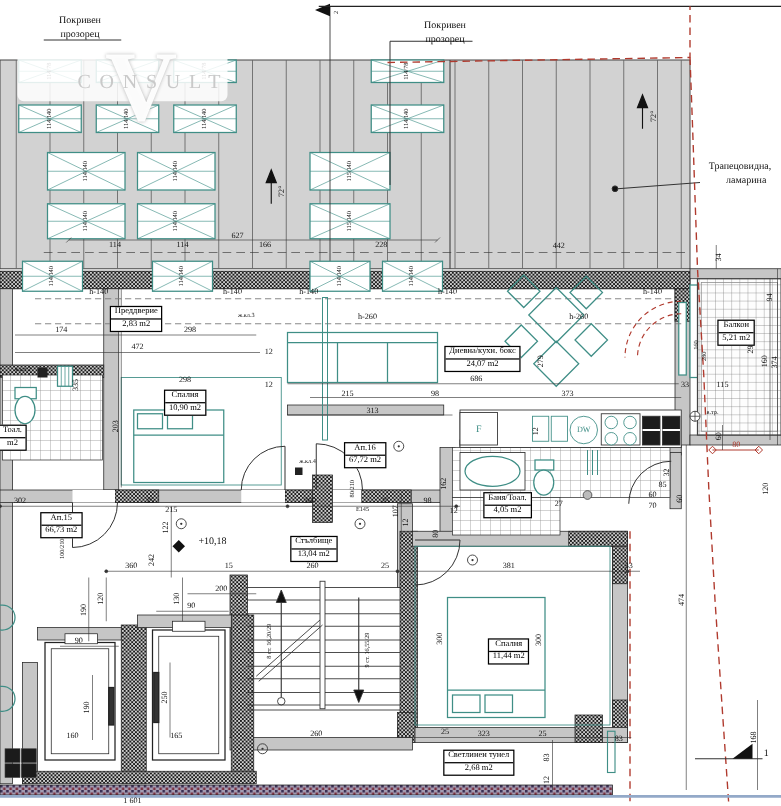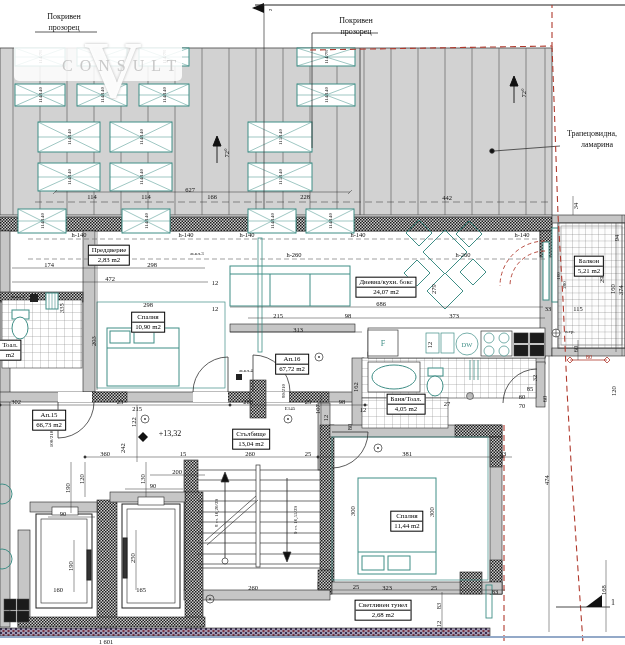--- a/index.html
+++ b/index.html
@@ -536,21 +536,21 @@
 <span class="d r t" style="left:330px;top:221px">114/140</span>
 
 <span class="d t" style="left:18px;top:296px">ж.кл.2</span>
 <span class="d t" style="left:197px;top:253px">ж.кл.3</span>
 <span class="d t" style="left:246px;top:370px">ж.кл.4</span>
 <span class="d r t" style="left:283px;top:391px">80/210</span>
 <span class="d r t" style="left:51px;top:439px">100/210</span>
 <span class="d t" style="left:290px;top:408px">Е145</span>
 <span class="d r t" style="left:216px;top:513px">8 ст. 16,20/29</span>
 <span class="d r t" style="left:295px;top:520px">9 ст. 16,55/29</span>
-<span class="d" style="left:170px;top:433px;font-size:8px">+13,32</span>
+<span class="d" style="left:170px;top:433px;font-size:8px">+10,18</span>
 <span class="d" style="left:383px;top:343px;color:#3f8e86;font-size:8px">F</span>
 <span class="d" style="left:467px;top:344px;color:#3f8e86">DW</span>
 <span class="d t" style="left:570px;top:331px">в.тр.</span>
 <span class="d r" style="left:523px;top:93px">72°</span>
 <span class="d r" style="left:226px;top:153px">72°</span>
 <span class="d" style="left:613px;top:602px;font-size:8px">1</span>
 <span class="d r t" style="left:270px;top:10px">2</span>
 
 <div class="wm-blob"></div>
 <div class="wm-v">V</div>

